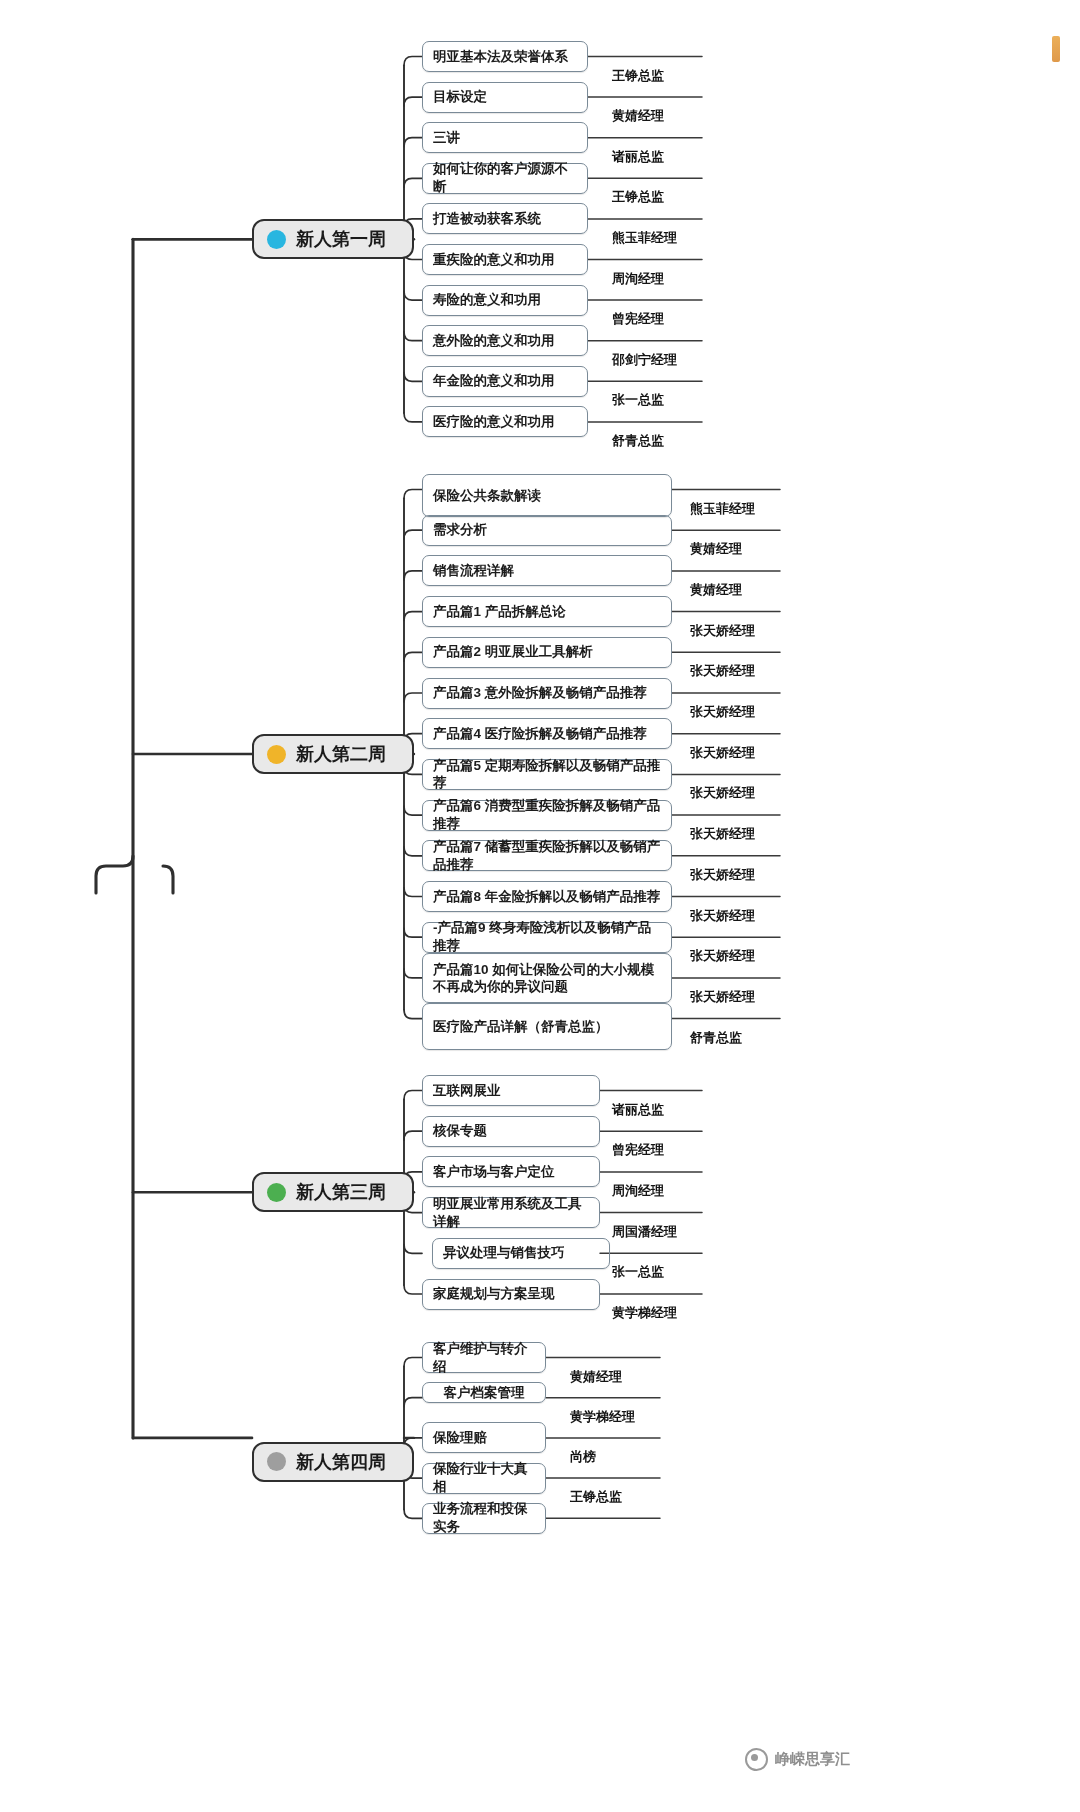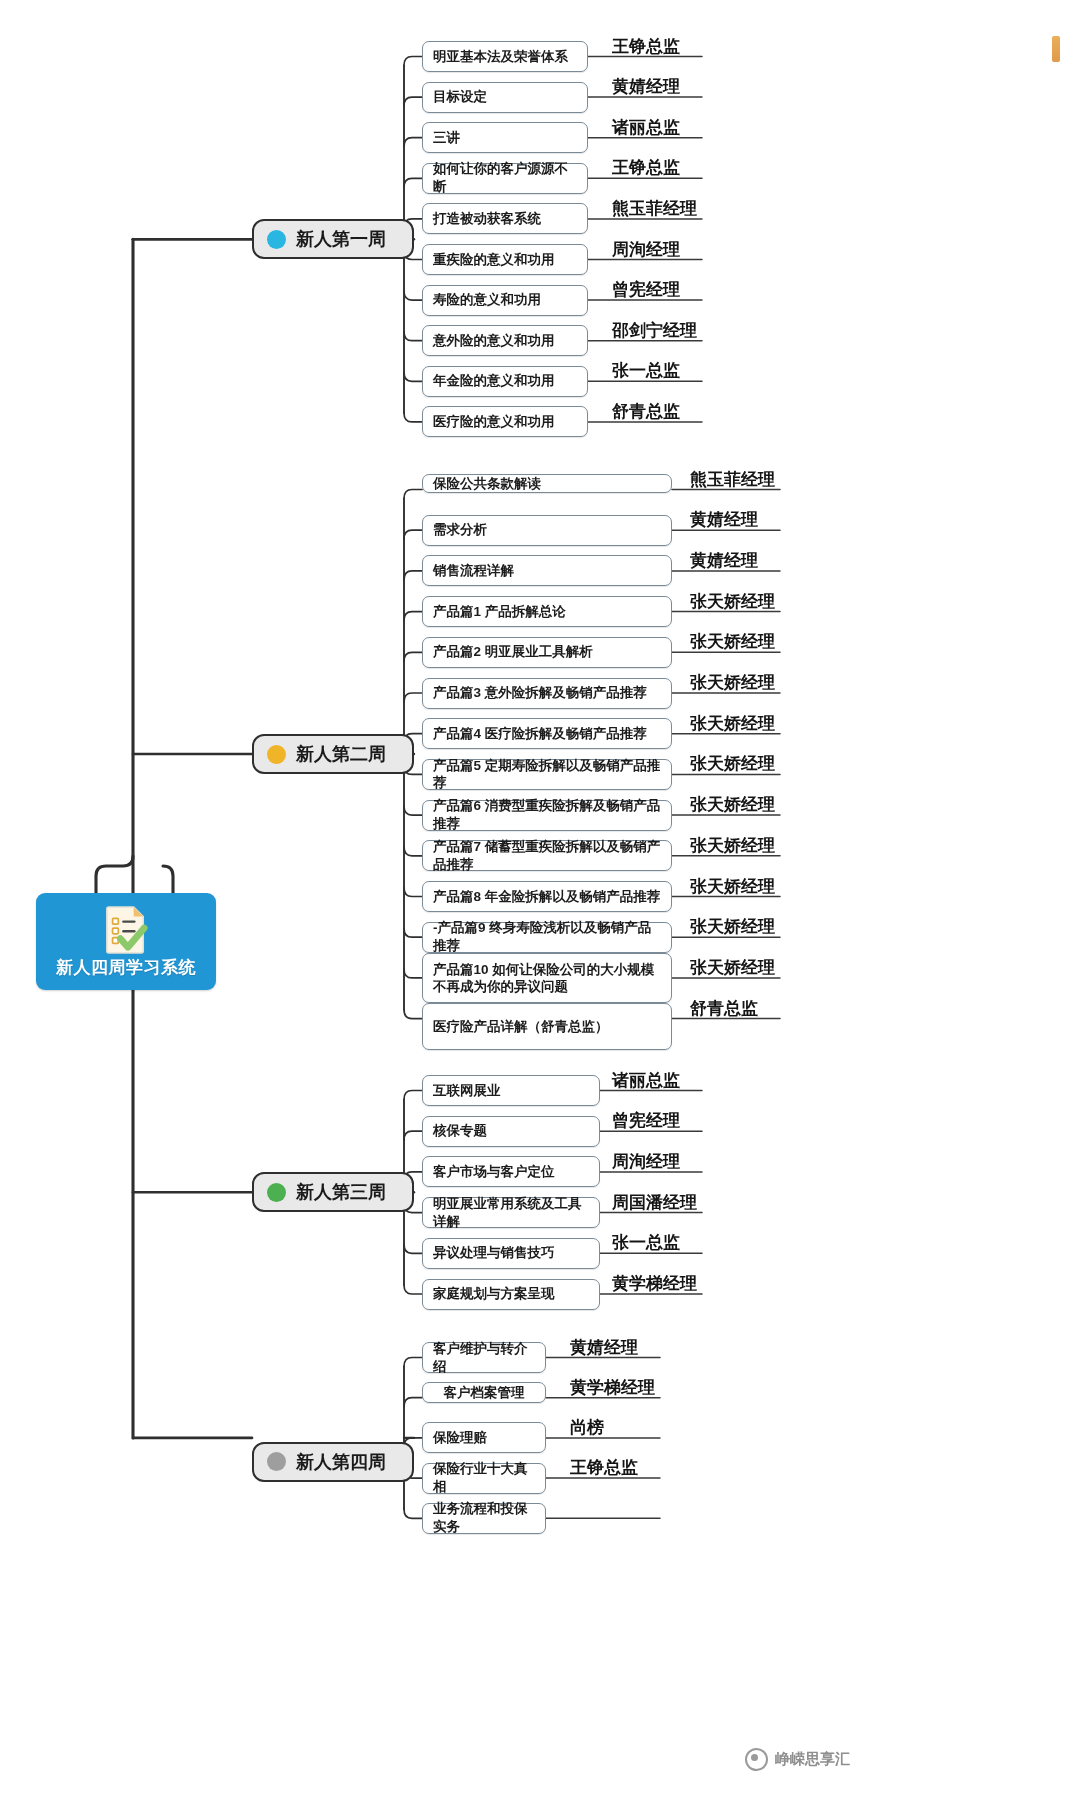--- a/index.html
+++ b/index.html
@@ -41,22 +41,23 @@
     border-radius:7px;border:1px solid #7a8a97;
     display:flex;align-items:center;
     padding:2px 10px;
     font-size:13.5px;font-weight:bold;color:#1c1c1c;
     line-height:1.32;
     box-shadow:0 1px 1px rgba(0,0,0,.10);
   }
 
   
   .teacher{
-    position:absolute;font-size:17px;font-weight:bold;color:#151515;
+    position:absolute;font-size:13px;font-weight:bold;color:#151515;
     white-space:nowrap;
+    margin-top:32px;
   }
 
   
   .watermark{
     position:absolute;left:745px;top:1748px;
     display:flex;align-items:center;gap:7px;
     color:#8f8f8f;font-size:15px;font-weight:bold;
   }
   .wm-logo{
     width:19px;height:19px;border-radius:50%;
@@ -158,33 +159,20 @@
       <path d="M 133 239.20000000000002 V 1437.9" fill="none" stroke="#2f2f2f" stroke-width="3.1" stroke-linecap="round"></path>
       <path d="M 96 893 V 876 Q 96 866 106 866 H 123 Q 133 866 133 856" fill="none" stroke="#2f2f2f" stroke-width="3.1" stroke-linecap="round"></path>
       <path d="M 173 893 V 876 Q 173 866 163 866" fill="none" stroke="#2f2f2f" stroke-width="3.1" stroke-linecap="round"></path>
       <path d="M 133 239.20000000000002 H 240 Q 252 239.20000000000002 252 239.20000000000002" fill="none" stroke="#2f2f2f" stroke-width="2.6" stroke-linecap="round"></path>
       <path d="M 133 239.20000000000002 H 252" fill="none" stroke="#2f2f2f" stroke-width="2.6" stroke-linecap="round"></path>
       <path d="M 133 754.05 H 252" fill="none" stroke="#2f2f2f" stroke-width="2.6" stroke-linecap="round"></path>
       <path d="M 133 1192.25 H 252" fill="none" stroke="#2f2f2f" stroke-width="2.6" stroke-linecap="round"></path>
       <path d="M 133 1437.9 H 252" fill="none" stroke="#2f2f2f" stroke-width="2.6" stroke-linecap="round"></path>
     </svg>
 
-  <div class="root-node">
-    <svg class="root-icon" viewBox="0 0 48 52">
-      <path d="M6 3 h26 l10 10 v36 a2 2 0 0 1 -2 2 H6 a2 2 0 0 1 -2 -2 V5 a2 2 0 0 1 2 -2 z" fill="#fdf6e6" stroke="#e3e0d4" stroke-width="1.6"></path>
-      <path d="M32 3 l10 10 h-10 z" fill="#f0c070"></path>
-      <rect x="10" y="15" width="6" height="6" rx="1" fill="#fff" stroke="#e0a93c" stroke-width="1.8"></rect>
-      <rect x="10" y="25" width="6" height="6" rx="1" fill="#fff" stroke="#e0a93c" stroke-width="1.8"></rect>
-      <rect x="10" y="35" width="6" height="6" rx="1" fill="#fff" stroke="#e0a93c" stroke-width="1.8"></rect>
-      <rect x="20" y="17" width="14" height="2.6" rx="1.3" fill="#4a4a4a"></rect>
-      <rect x="20" y="27" width="14" height="2.6" rx="1.3" fill="#4a4a4a"></rect>
-      <path d="M18 36 l8 9 l17 -20" fill="none" stroke="#8cc96a" stroke-width="7" stroke-linecap="round" stroke-linejoin="round"></path>
-    </svg>
-    <div class="root-label">新人四周学习系统</div>
-  </div>
 
   <div id="nodes">
       <div class="topic week1" style="left: 422px; top: 41px; width: 166px; height: 31px;">
         <span>明亚基本法及荣誉体系</span>
       </div>
       <div class="teacher" style="left: 612px; top: 34.5px;">王铮总监</div>
       <div class="topic week1" style="left: 422px; top: 81.6px; width: 166px; height: 31px;">
         <span>目标设定</span>
       </div>
       <div class="teacher" style="left: 612px; top: 75.1px;">黄婧经理</div>
@@ -217,21 +205,21 @@
       </div>
       <div class="teacher" style="left: 612px; top: 359.3px;">张一总监</div>
       <div class="topic week1" style="left: 422px; top: 406.4px; width: 166px; height: 31px;">
         <span>医疗险的意义和功用</span>
       </div>
       <div class="teacher" style="left: 612px; top: 399.9px;">舒青总监</div>
       <div class="week-node" style="left: 252px; top: 219.2px; width: 162px;">
         <span class="week-dot" style="background: rgb(41, 182, 224);"></span>
         <span class="week-label">新人第一周</span>
       </div>
-      <div class="topic week2" style="left: 422px; top: 474px; width: 250px; height: 19px; padding-left: 10px;">
+      <div class="topic week2" style="left: 422px; top: 474px; width: 250px; height: 43px; padding-left: 10px;">
         <span>保险公共条款解读</span>
       </div>
       <div class="teacher" style="left: 690px; top: 467.5px;">熊玉菲经理</div>
       <div class="topic week2" style="left: 422px; top: 514.7px; width: 250px; height: 31px;">
         <span>需求分析</span>
       </div>
       <div class="teacher" style="left: 690px; top: 508.2px;">黄婧经理</div>
       <div class="topic week2" style="left: 422px; top: 555.4px; width: 250px; height: 31px;">
         <span>销售流程详解</span>
       </div>
@@ -293,21 +281,21 @@
       </div>
       <div class="teacher" style="left: 612px; top: 1109.2px;">曾宪经理</div>
       <div class="topic week3" style="left: 422px; top: 1156.4px; width: 178px; height: 31px;">
         <span>客户市场与客户定位</span>
       </div>
       <div class="teacher" style="left: 612px; top: 1149.9px;">周洵经理</div>
       <div class="topic week3" style="left: 422px; top: 1197.1px; width: 178px; height: 31px;">
         <span>明亚展业常用系统及工具详解</span>
       </div>
       <div class="teacher" style="left: 612px; top: 1190.6px;">周国潘经理</div>
-      <div class="topic week3" style="left: 422px; top: 1237.8px; width: 178px; height: 31px;">
+      <div class="topic week3" style="left: 432px; top: 1237.8px; width: 178px; height: 31px;">
         <span>异议处理与销售技巧</span>
       </div>
       <div class="teacher" style="left: 612px; top: 1231.3px;">张一总监</div>
       <div class="topic week3" style="left: 422px; top: 1278.5px; width: 178px; height: 31px;">
         <span>家庭规划与方案呈现</span>
       </div>
       <div class="teacher" style="left: 612px; top: 1272px;">黄学梯经理</div>
       <div class="week-node" style="left: 252px; top: 1172.25px; width: 162px;">
         <span class="week-dot" style="background: rgb(76, 175, 80);"></span>
         <span class="week-label">新人第三周</span>

